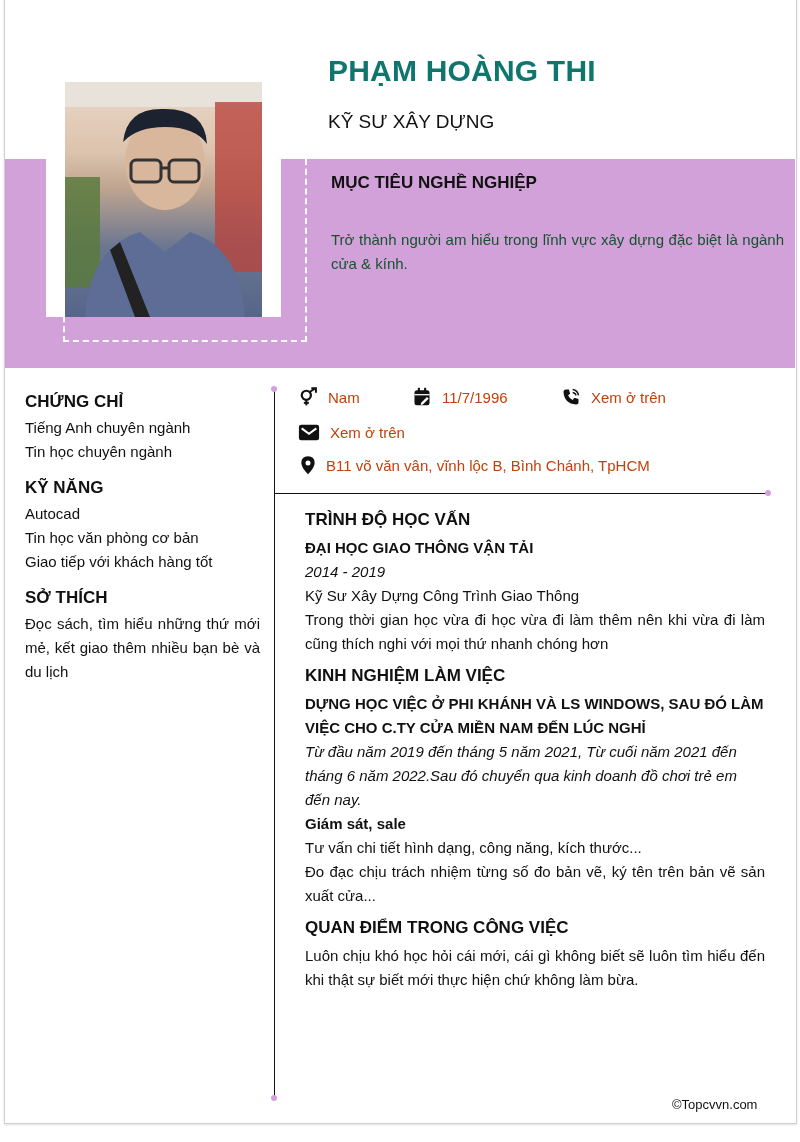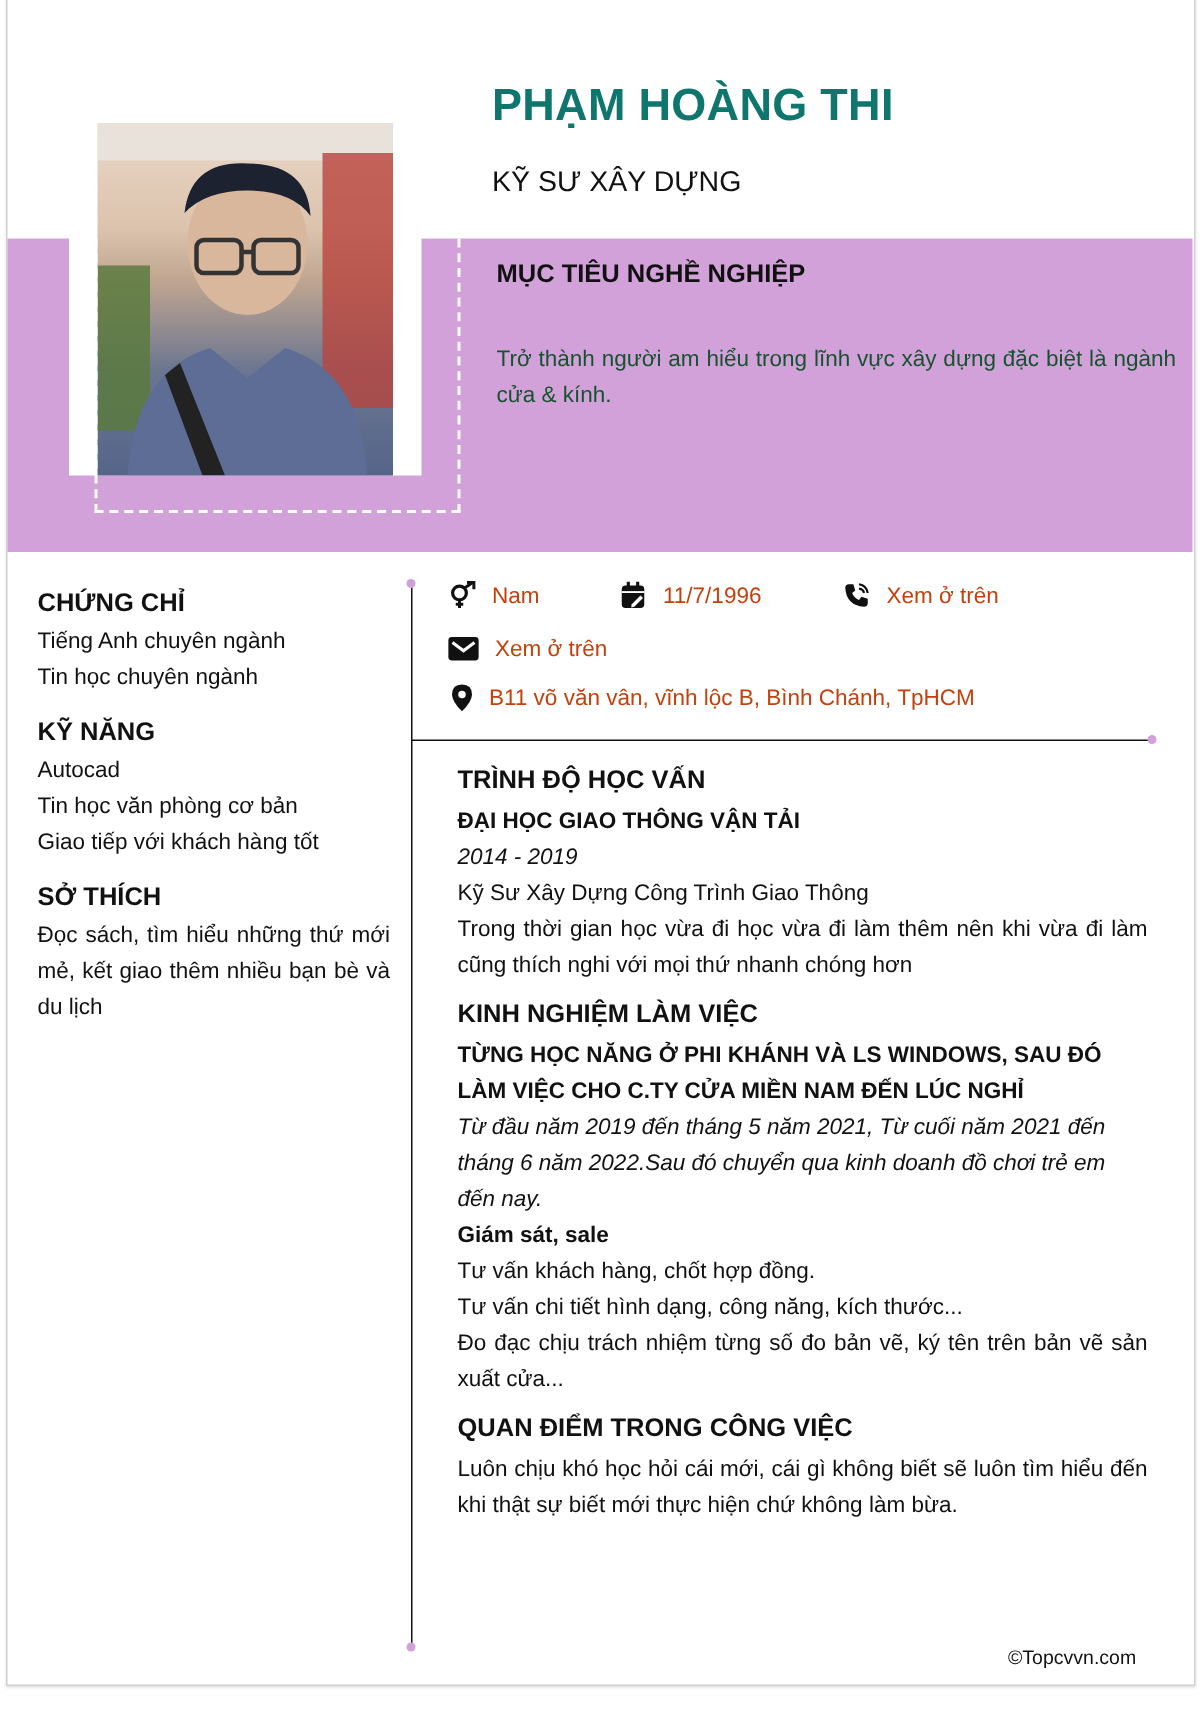--- a/index.html
+++ b/index.html
@@ -134,24 +134,23 @@
 <div class="right">
   <div class="sec">
     <div class="sec-title">TRÌNH ĐỘ HỌC VẤN</div>
     <div class="sub-bold">ĐẠI HỌC GIAO THÔNG VẬN TẢI</div>
     <div class="item italic">2014 - 2019</div>
     <div class="item">Kỹ Sư Xây Dựng Công Trình Giao Thông</div>
     <div class="item justify">Trong thời gian học vừa đi học vừa đi làm thêm nên khi vừa đi làm cũng thích nghi với mọi thứ nhanh chóng hơn</div>
   </div>
   <div class="sec">
     <div class="sec-title">KINH NGHIỆM LÀM VIỆC</div>
-    <div class="sub-bold">TỪNG HỌC NĂNG Ở PHI KHÁNH VÀ LS WINDOWS, SAU ĐÓ LÀM VIỆC CHO C.TY CỬA MIỀN NAM ĐẾN LÚC NGHỈ</div>
+    <div class="sub-bold">DỰNG HỌC VIỆC Ở PHI KHÁNH VÀ LS WINDOWS, SAU ĐÓ LÀM VIỆC CHO C.TY CỬA MIỀN NAM ĐẾN LÚC NGHỈ</div>
     <div class="item italic">Từ đầu năm 2019 đến tháng 5 năm 2021, Từ cuối năm 2021 đến tháng 6 năm 2022.Sau đó chuyển qua kinh doanh đồ chơi trẻ em đến nay.</div>
     <div class="sub-bold">Giám sát, sale</div>
-    <div class="item">Tư vấn khách hàng, chốt hợp đồng.</div>
     <div class="item">Tư vấn chi tiết hình dạng, công năng, kích thước...</div>
     <div class="item justify">Đo đạc chịu trách nhiệm từng số đo bản vẽ, ký tên trên bản vẽ sản xuất cửa...</div>
   </div>
   <div class="sec">
     <div class="sec-title">QUAN ĐIỂM TRONG CÔNG VIỆC</div>
     <div class="item justify">Luôn chịu khó học hỏi cái mới, cái gì không biết sẽ luôn tìm hiểu đến khi thật sự biết mới thực hiện chứ không làm bừa.</div>
   </div>
 </div>
 
 <div class="footer">©Topcvvn.com</div>

